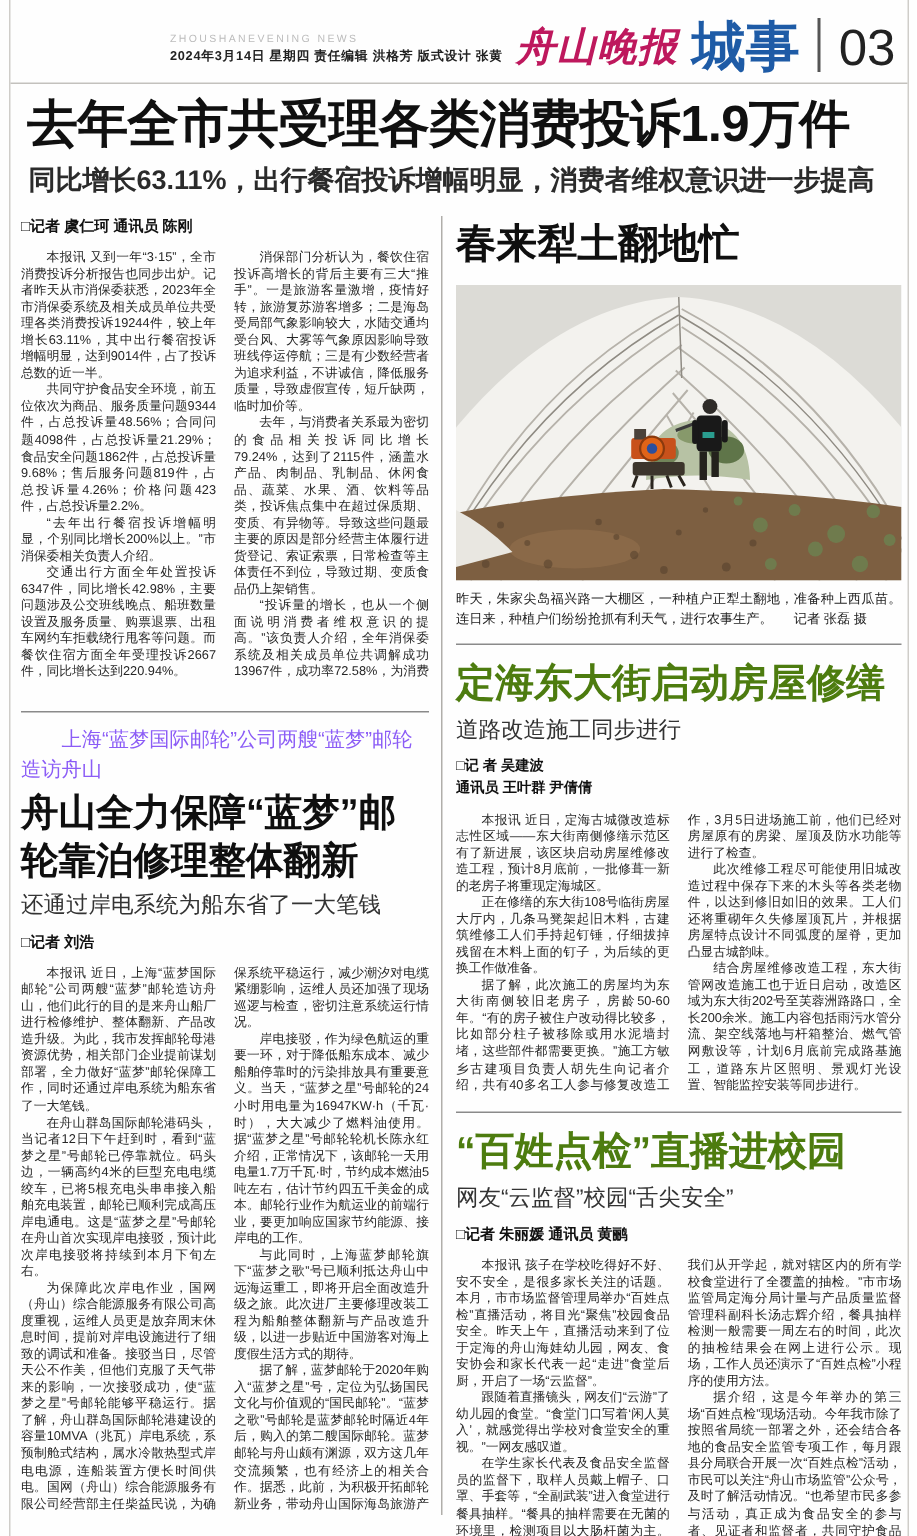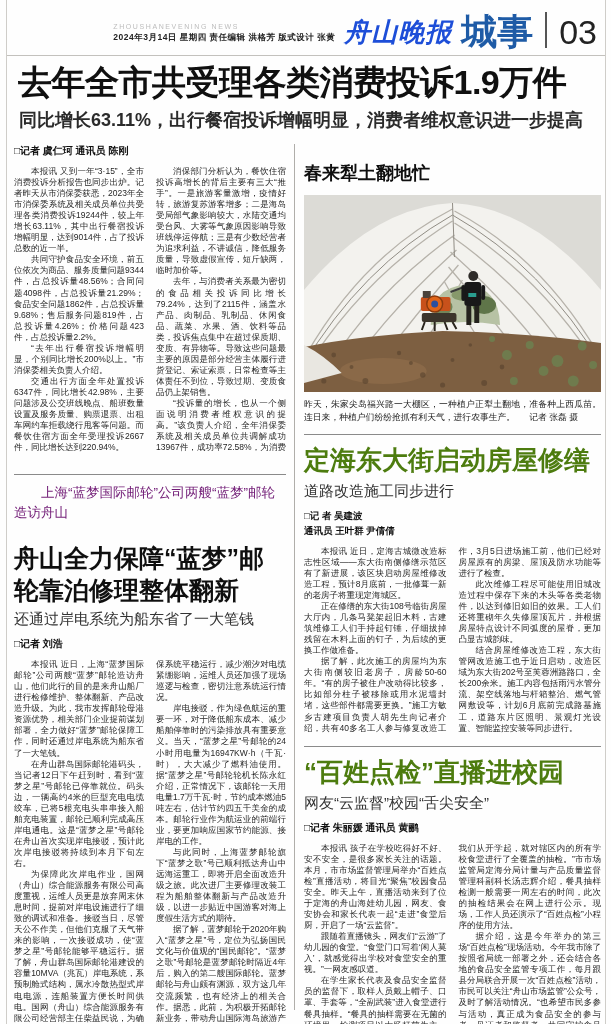--- a/index.html
+++ b/index.html
@@ -6,21 +6,21 @@
   .page{position:relative;width:611px;height:1024px;background:#fefefe;overflow:hidden;
         font-family:"Liberation Sans",sans-serif;color:#1a1a1a;}
   .edge{position:absolute;top:0;bottom:0;width:1px;background:#cfcdc9;}
   .edge.l{left:6px}.edge.r{right:5px}
 
   
   .masthead{position:absolute;top:12px;right:14px;display:flex;align-items:flex-end;gap:9px;}
   .mast-meta{text-align:left;padding-bottom:4px;}
   .mast-english{font-size:7px;color:#bcbcbc;letter-spacing:1.6px;}
   .mast-date{font-size:8.5px;color:#222;margin-top:2px;letter-spacing:.5px;font-weight:700;}
-  .mast-paper{font-size:26px;color:#1d4ed8;font-family:"DejaVu Serif",serif;
+  .mast-paper{font-size:26px;color:#be185d;font-family:"DejaVu Serif",serif;
               font-style:italic;font-weight:bold;line-height:1;padding-bottom:3px;letter-spacing:1px;}
   .mast-section{font-size:36px;color:#1e5ba6;font-weight:900;font-family:"DejaVu Serif",serif;line-height:.95;}
   .mast-divider{width:2px;height:36px;background:#555;margin:0 3px;}
   .mast-page{font-size:34px;color:#222;line-height:.95;font-weight:400;}
   .top-rule{position:absolute;top:55px;left:7px;right:6px;height:1px;background:#c3c1bd;}
 
   
   .lead-headline{position:absolute;top:60px;left:18px;right:10px;height:48px;overflow:hidden;
                  font-size:34px;font-weight:900;letter-spacing:-.5px;color:#101010;white-space:nowrap;}
   .lead-sub{position:absolute;top:108px;left:19px;right:10px;font-size:18px;font-weight:700;color:#2b2b2b;}
@@ -35,25 +35,25 @@
   .byline-2l{font-size:9.5px;font-weight:700;line-height:1.55;margin:0 0 7px;color:#111;}
   .body-cols{column-count:2;column-gap:12px;column-fill:auto;overflow:hidden;
              text-align:justify;font-size:8.5px;line-height:1.3;color:#262626;}
   .body-cols p{margin:0;text-indent:2em;}
   .lead-body{height:298px;}
   .cruise-body{height:370px;}
   .street-body{height:190px;}
   .inspect-body{height:196px;}
   .story-rule{border:none;border-top:1px solid #8a8a8a;margin:10px 0 8px;}
 
-  .kicker{font-size:13.5px;color:#701a75;text-indent:2em;line-height:1.45;margin:0 0 20px;}
+  .kicker{font-size:13.5px;color:#8b5cf6;text-indent:2em;line-height:1.45;margin:0 0 4px;}
   .cruise-headline{font-size:25px;font-weight:900;line-height:1.28;color:#0f0f0f;margin:4px 0 4px;}
   .cruise-sub{font-size:15px;color:#333;margin:2px 0 8px;}
 
-  .photo-headline{font-size:18px;font-weight:900;color:#0f0f0f;margin:19px 0 10px;}
+  .photo-headline{font-size:27px;font-weight:900;color:#0f0f0f;margin:2px 0 10px;}
   .photo-frame{width:100%;height:197px;display:block;}
   .photo-caption{font-size:8.8px;line-height:1.5;text-align:justify;margin:6px 0 0;color:#222;}
   .caption-credit{white-space:nowrap;padding-left:14px;}
 
   .street-headline,.inspect-headline{font-size:26px;font-weight:900;color:#4d7c0f;margin:2px 0 2px;}
   .sub-head{font-size:15px;color:#333;margin:4px 0 8px;}
 </style>
 </head>
 <body>
 

